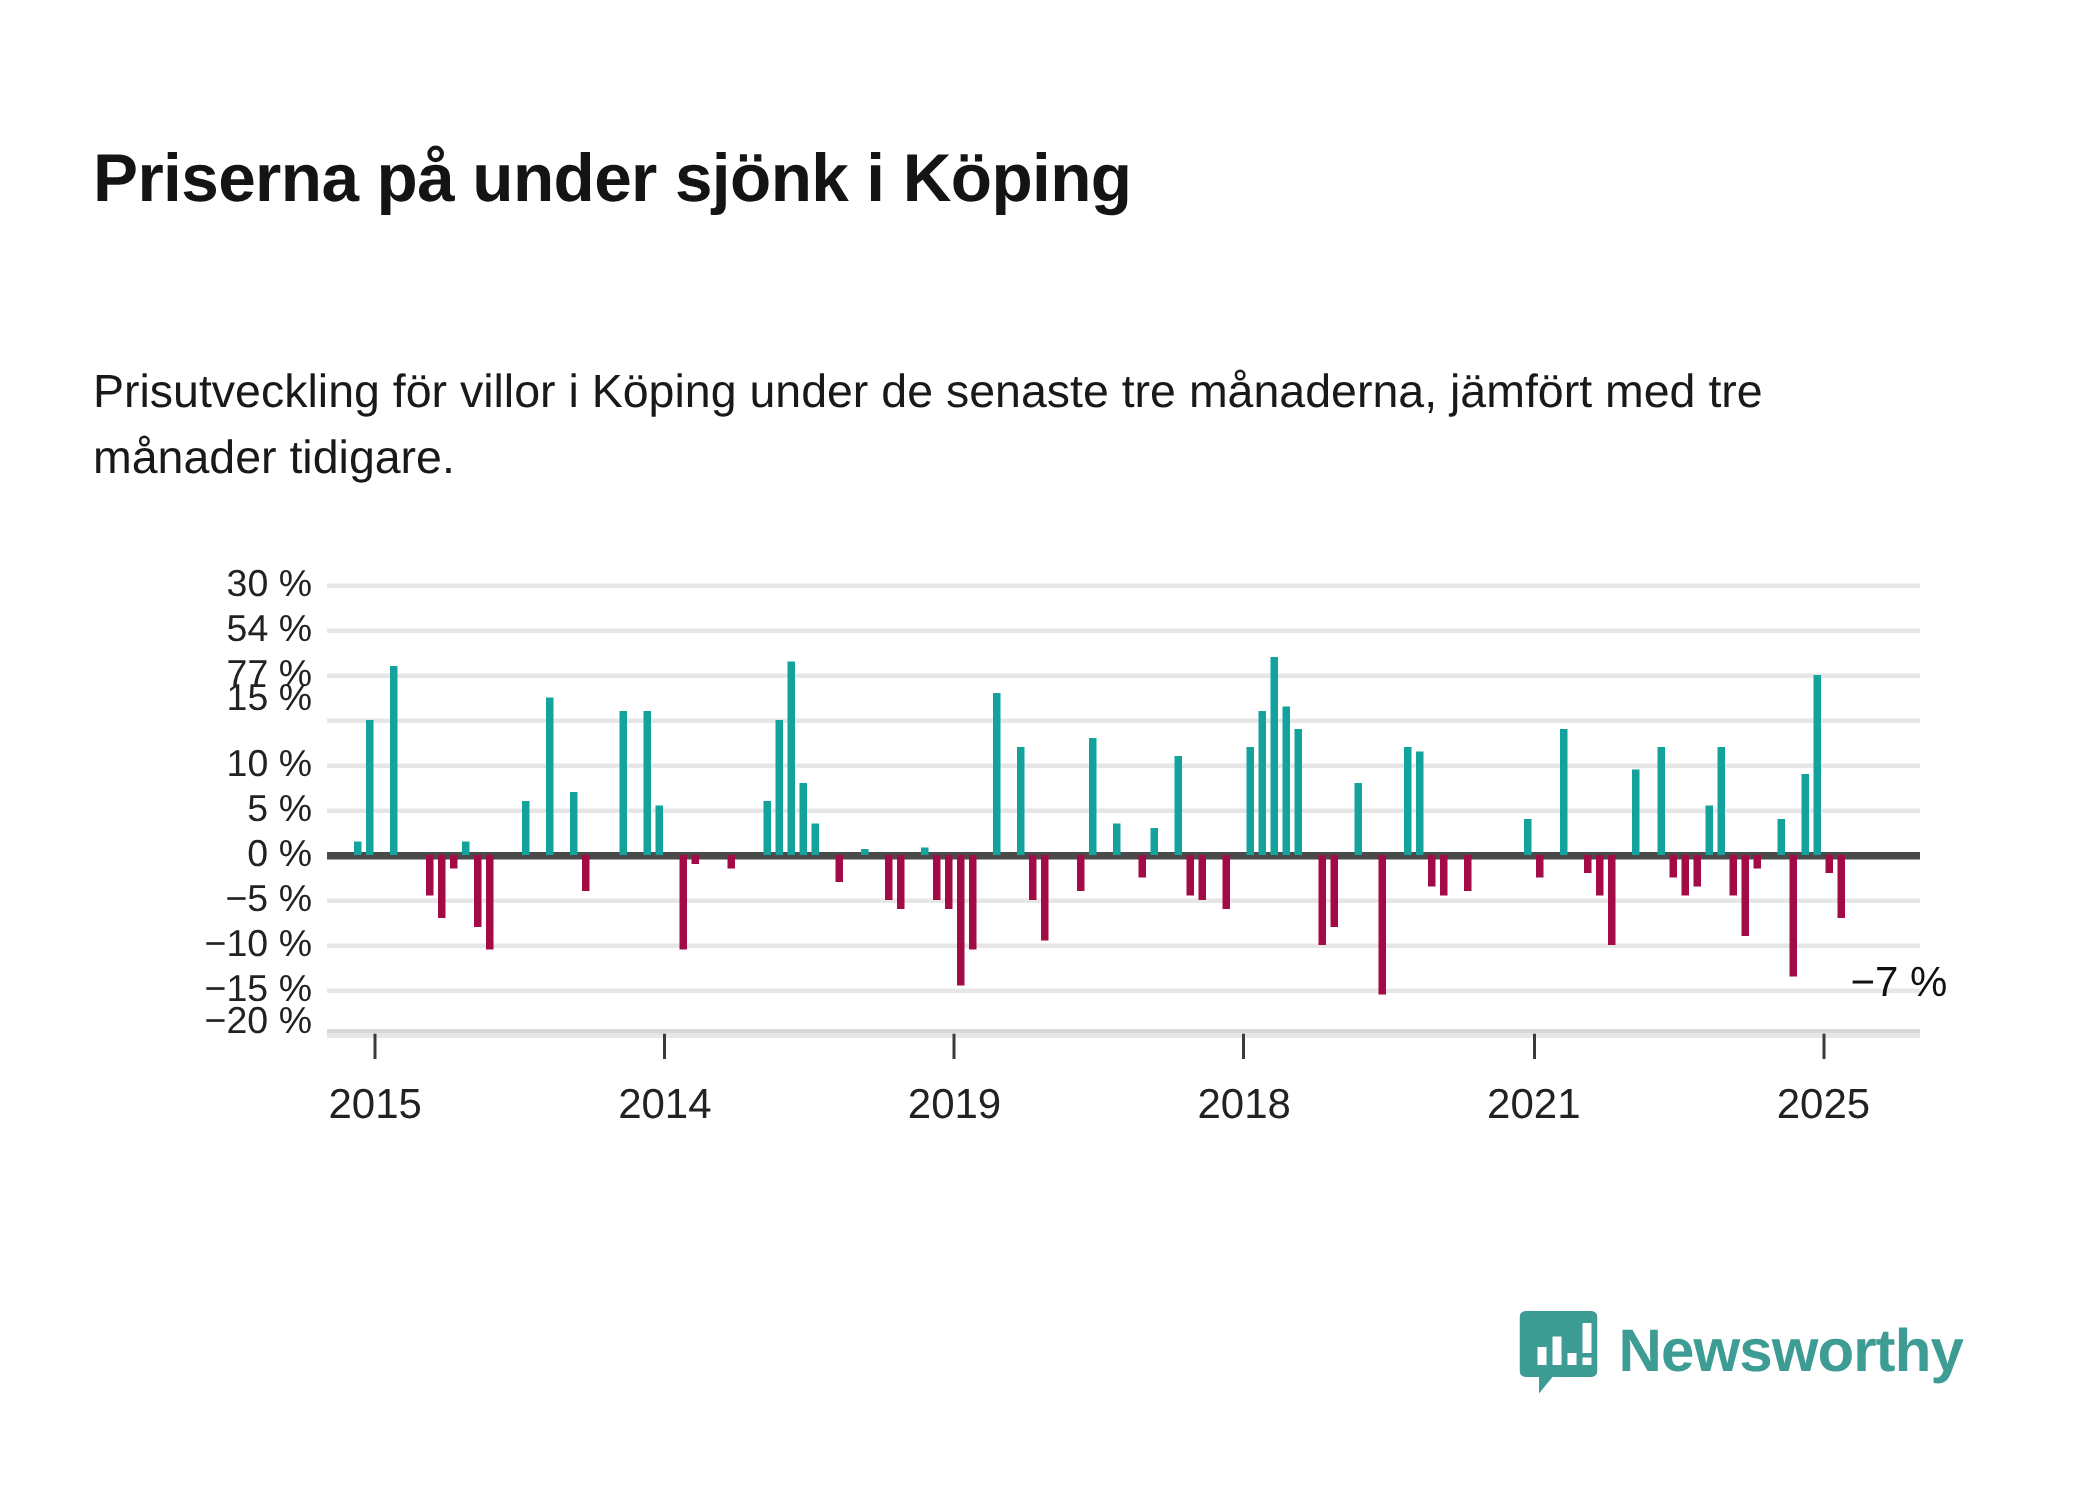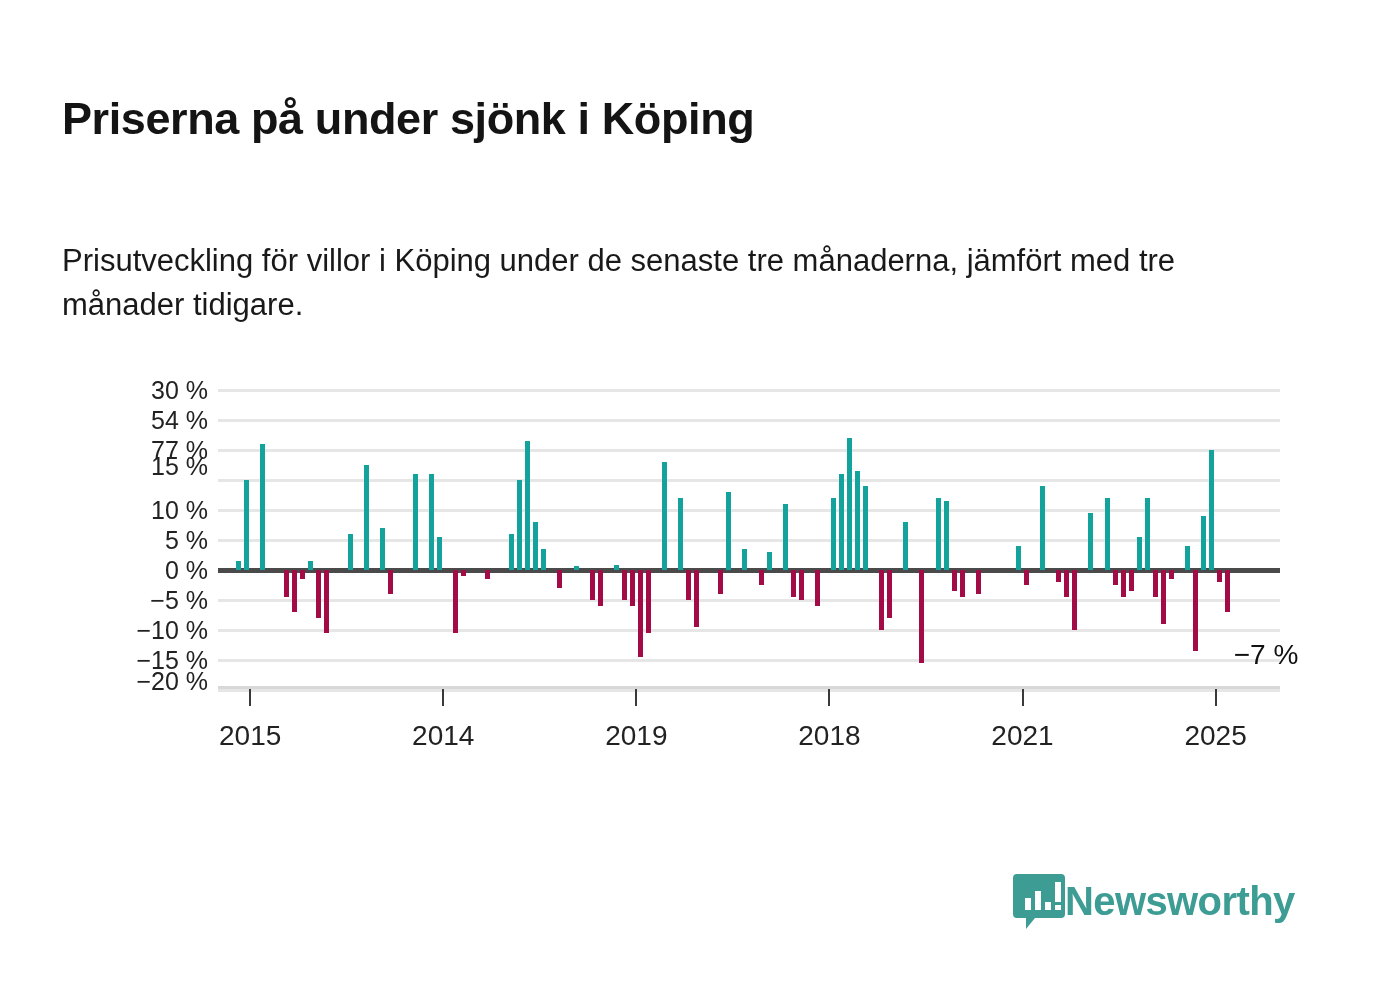--- a/index.html
+++ b/index.html
@@ -97,21 +97,21 @@
     color:#111111;
     white-space:nowrap;
   }
 
   
   #logo {
     position:absolute;
     left:1013px; top:872px;
     display:flex;
     align-items:center;
-    gap:0;
+    gap:14px;
   }
   #logo-mark {
     width:52px; height:58px;
     position:relative;
   }
   #logo-wordmark {
     font-size:40px;
     font-weight:bold;
     letter-spacing:-0.6px;
     color:#3d9c94;

